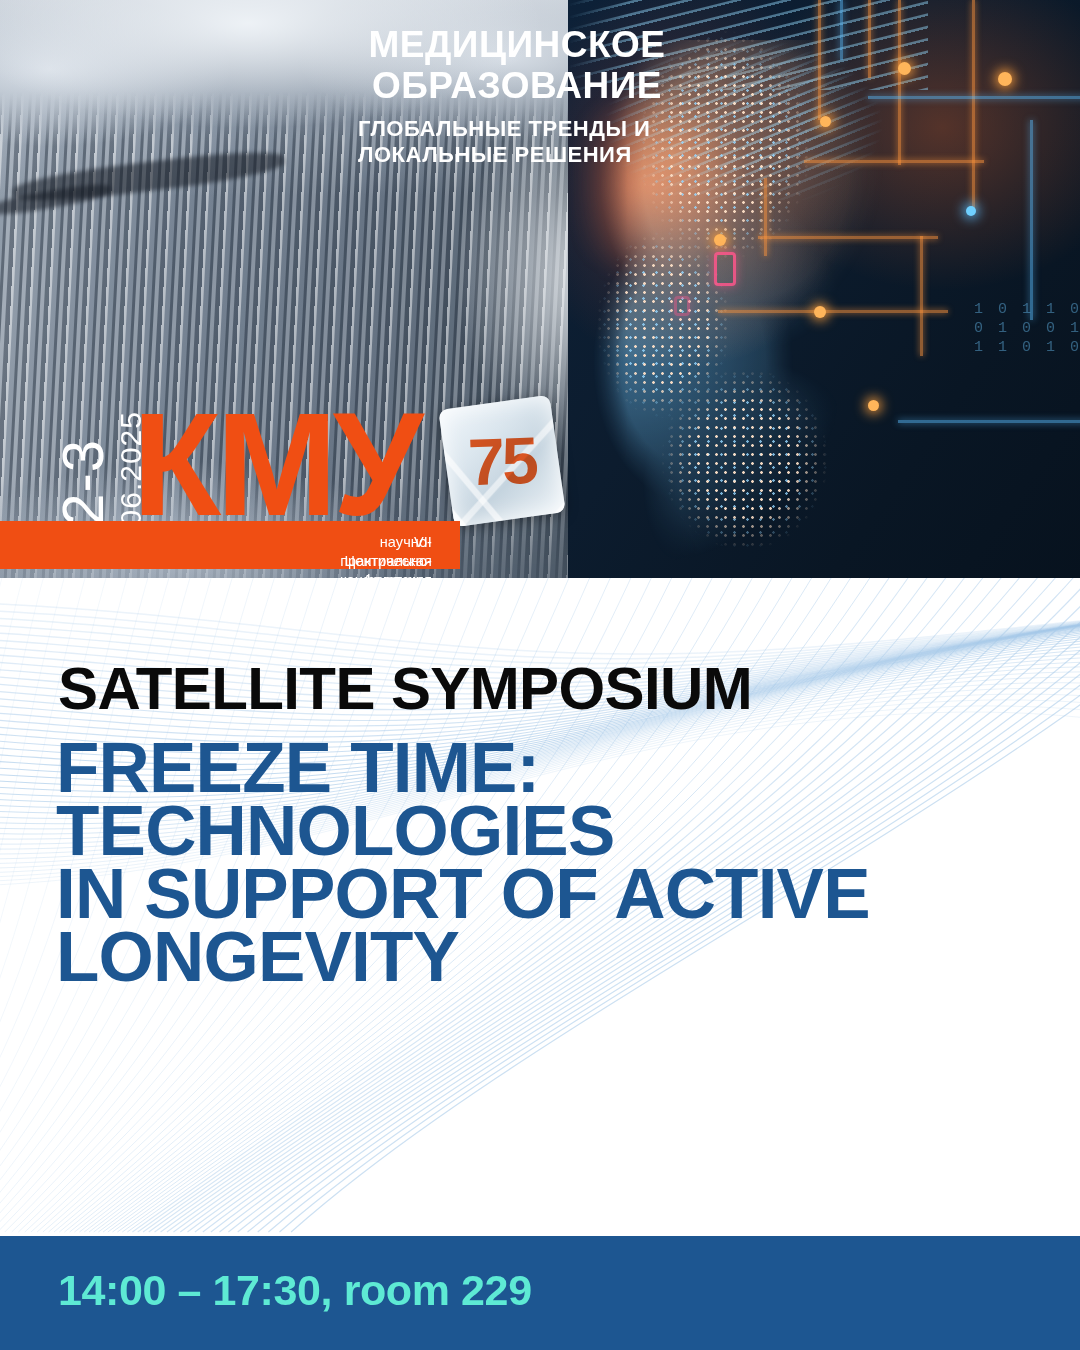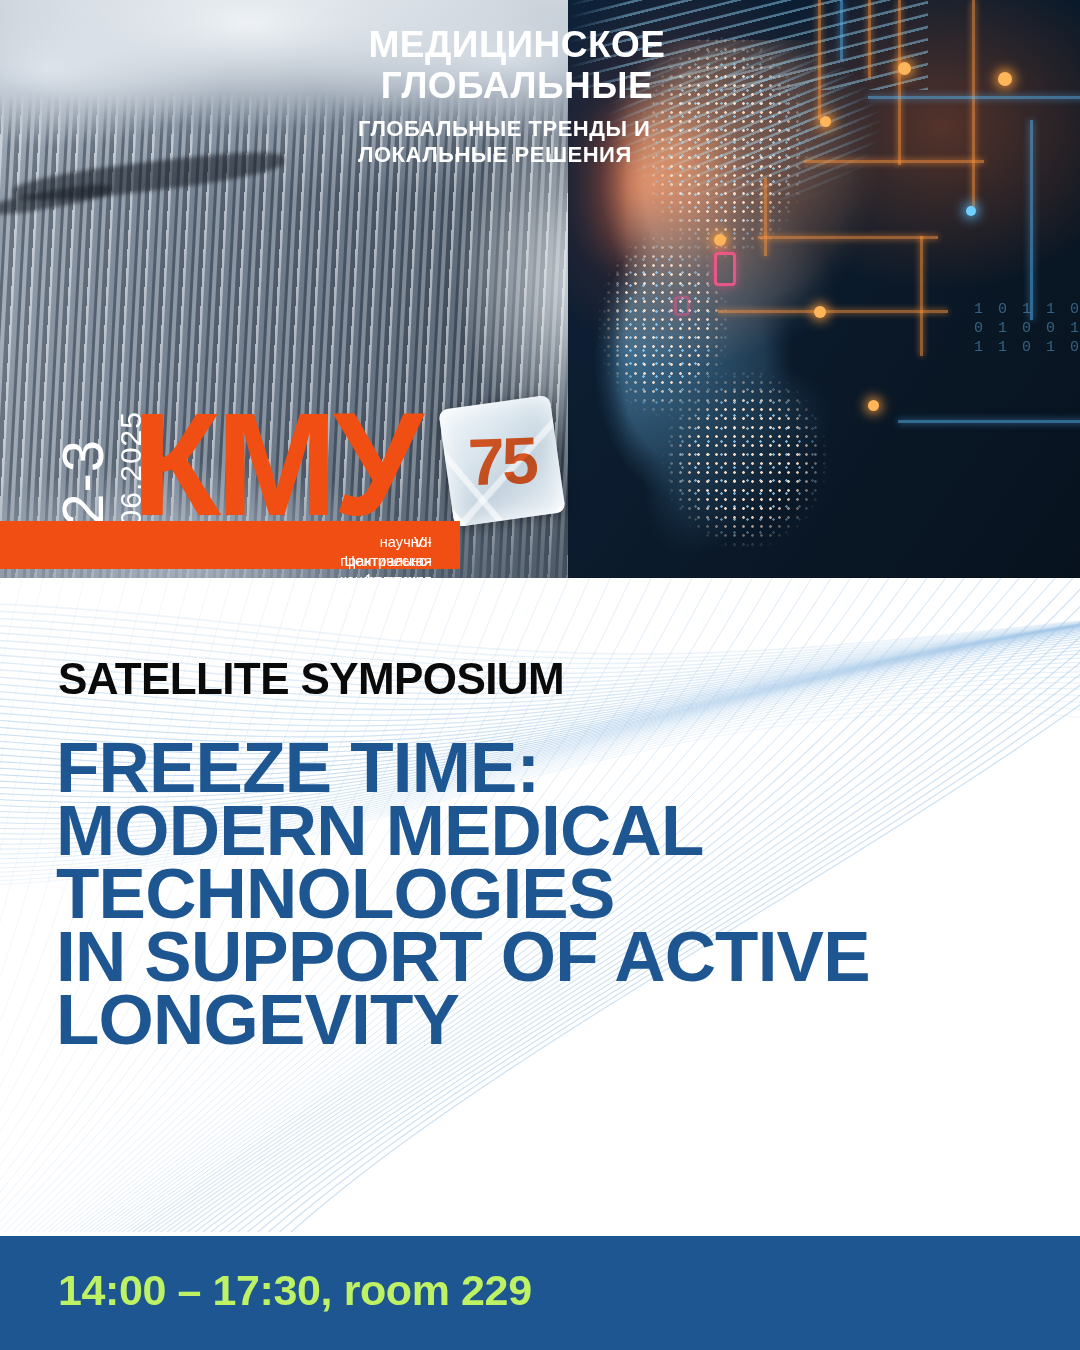--- a/index.html
+++ b/index.html
@@ -214,37 +214,37 @@
   }
 
   
   .body-area{
     position:absolute; left:0; top:578px; width:1080px; height:658px;
     background:#ffffff; overflow:hidden;
   }
   .mesh{ position:absolute; left:0; top:-4px; width:1080px; height:670px; }
   .satellite{
     position:absolute; left:58px; top:76px;
-    color:#0a0a0a; font-size:44px; font-weight:700; letter-spacing:-.6px;
+    color:#0a0a0a; font-size:60px; font-weight:700; letter-spacing:-.6px;
     z-index:4;
   }
   .maintitle{
     position:absolute; left:56px; top:158px;
     color:#1D5691; font-size:71px; font-weight:700;
     line-height:63px; letter-spacing:-.8px; z-index:4;
   }
 
   
   .footer{
     position:absolute; left:0; top:1236px; width:1080px; height:114px;
     background:#1D5691;
   }
   .footer span{
     position:absolute; left:58px; top:30px;
-    color:#bef264; font-size:43px; font-weight:700; letter-spacing:-.4px;
+    color:#5eead4; font-size:43px; font-weight:700; letter-spacing:-.4px;
   }
 </style>
 </head>
 <body>
 
 <div class="poster">
 
   <div class="hero">
 
     <div class="glacier">
@@ -286,21 +286,21 @@
         <div class="pinkrect" style="left:106px;top:296px;width:16px;height:20px;opacity:.5;"></div>
 
         <div class="binary">1 0 1 1 0
 0 1 0 0 1
 1 1 0 1 0</div>
       </div>
     </div>
 
     <div class="hero-head">
       <div class="hd-1">МЕДИЦИНСКОЕ</div>
-      <div class="hd-1">ГЛОБАЛЬНЫЕ</div>
+      <div class="hd-1">ОБРАЗОВАНИЕ</div>
       <div class="hd-2">ГЛОБАЛЬНЫЕ ТРЕНДЫ И</div>
       <div class="hd-2" style="margin-top:0;">ЛОКАЛЬНЫЕ РЕШЕНИЯ</div>
     </div>
 
     <div class="kmu-wrap">
       <div class="date-col">
         <div class="date-v big">2-3</div>
         <div class="date-v small">06.2025</div>
       </div>
       <div class="kmu-text">КМУ</div>
@@ -437,21 +437,20 @@
             <path d="M1231.6,0.0 L1215.6,14.0 L1199.2,28.0 L1182.4,42.0 L1165.2,56.0 L1147.7,70.0 L1129.7,84.0 L1111.4,98.0 L1092.7,112.0 L1073.6,126.0 L1054.2,140.0 L1034.4,154.0 L1014.3,168.0 L993.9,182.0 L973.2,196.0 L952.2,210.0 L931.0,224.0 L909.5,238.0 L887.7,252.0 L865.8,266.0 L843.7,280.0 L821.4,294.0 L799.0,308.0 L776.5,322.0 L754.0,336.0 L731.3,350.0 L708.7,364.0 L686.1,378.0 L663.4,392.0 L640.9,406.0 L618.4,420.0 L596.1,434.0 L573.9,448.0 L551.9,462.0 L530.1,476.0 L508.6,490.0 L487.3,504.0 L466.4,518.0 L445.7,532.0 L425.5,546.0 L405.6,560.0 L386.1,574.0 L367.1,588.0 L348.5,602.0 L330.5,616.0 L312.9,630.0 L295.9,644.0 L279.5,658.0" stroke="#5B9BD5" stroke-width="1.19" opacity="0.554"></path>
             <path d="M1248.1,0.0 L1231.8,14.0 L1215.0,28.0 L1197.9,42.0 L1180.3,56.0 L1162.4,70.0 L1144.1,84.0 L1125.3,98.0 L1106.3,112.0 L1086.8,126.0 L1067.1,140.0 L1047.0,154.0 L1026.5,168.0 L1005.8,182.0 L984.8,196.0 L963.5,210.0 L941.9,224.0 L920.1,238.0 L898.1,252.0 L876.0,266.0 L853.6,280.0 L831.1,294.0 L808.5,308.0 L785.9,322.0 L763.1,336.0 L740.4,350.0 L717.6,364.0 L694.9,378.0 L672.2,392.0 L649.6,406.0 L627.1,420.0 L604.7,434.0 L582.6,448.0 L560.6,462.0 L538.9,476.0 L517.4,490.0 L496.3,504.0 L475.5,518.0 L455.0,532.0 L434.9,546.0 L415.2,560.0 L395.9,574.0 L377.2,588.0 L358.9,602.0 L341.1,616.0 L323.9,630.0 L307.2,644.0 L291.1,658.0" stroke="#5B9BD5" stroke-width="1.20" opacity="0.560"></path>
           </g>
       </g>
     </svg>
 
     <div class="satellite">SATELLITE SYMPOSIUM</div>
 
     <div class="maintitle">
       <div>FREEZE TIME:</div>
-      <div>MODERN MEDICAL</div>
       <div>TECHNOLOGIES</div>
       <div>IN SUPPORT OF ACTIVE</div>
       <div>LONGEVITY</div>
     </div>
   </div>
 
   <div class="footer">
     <span>14:00 – 17:30, room 229</span>
   </div>
 

